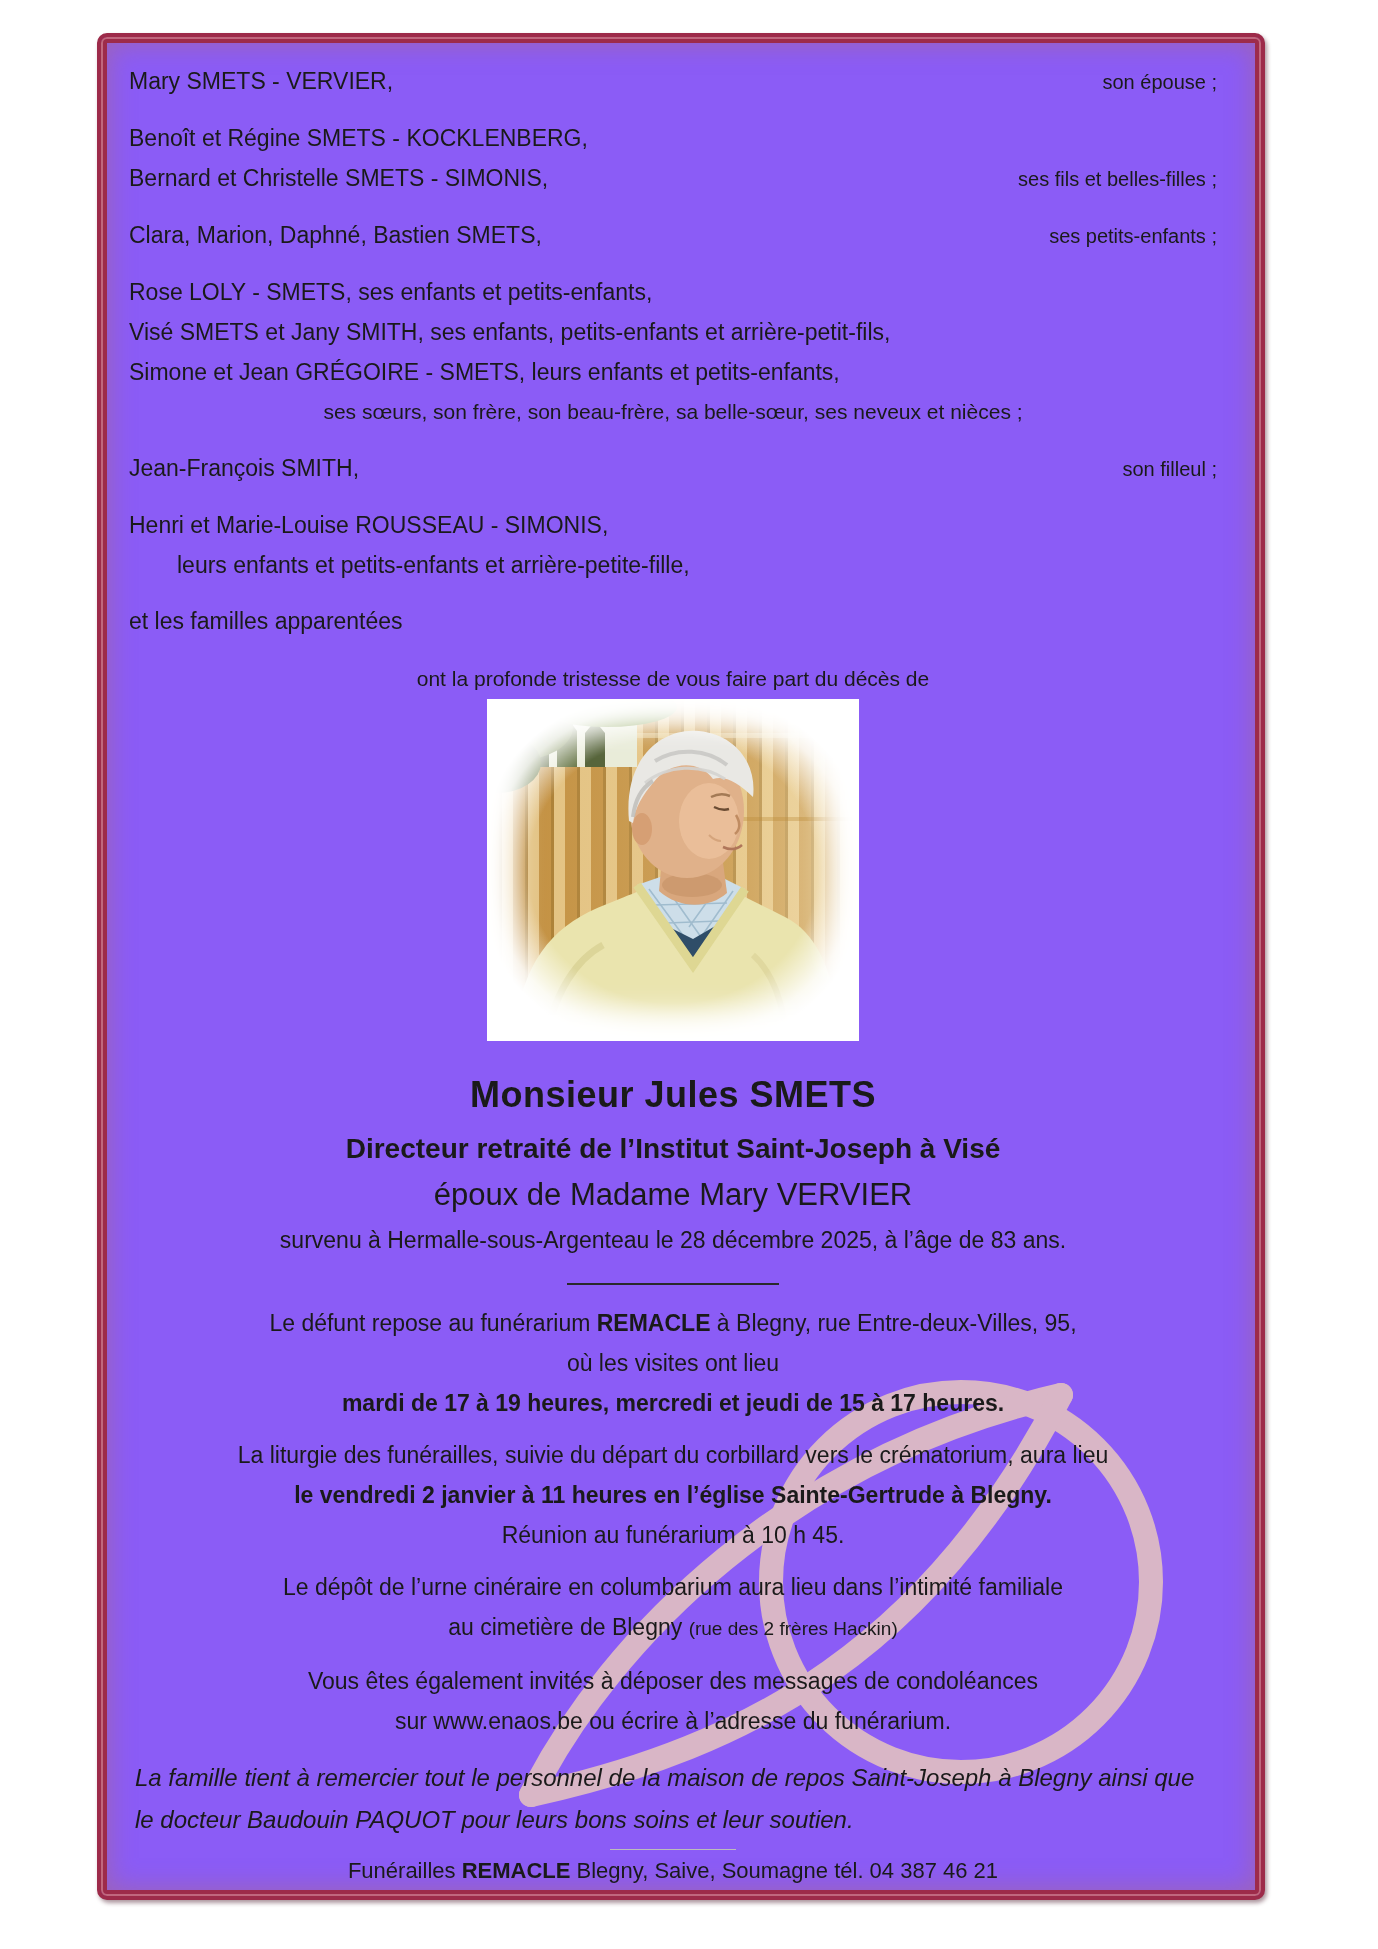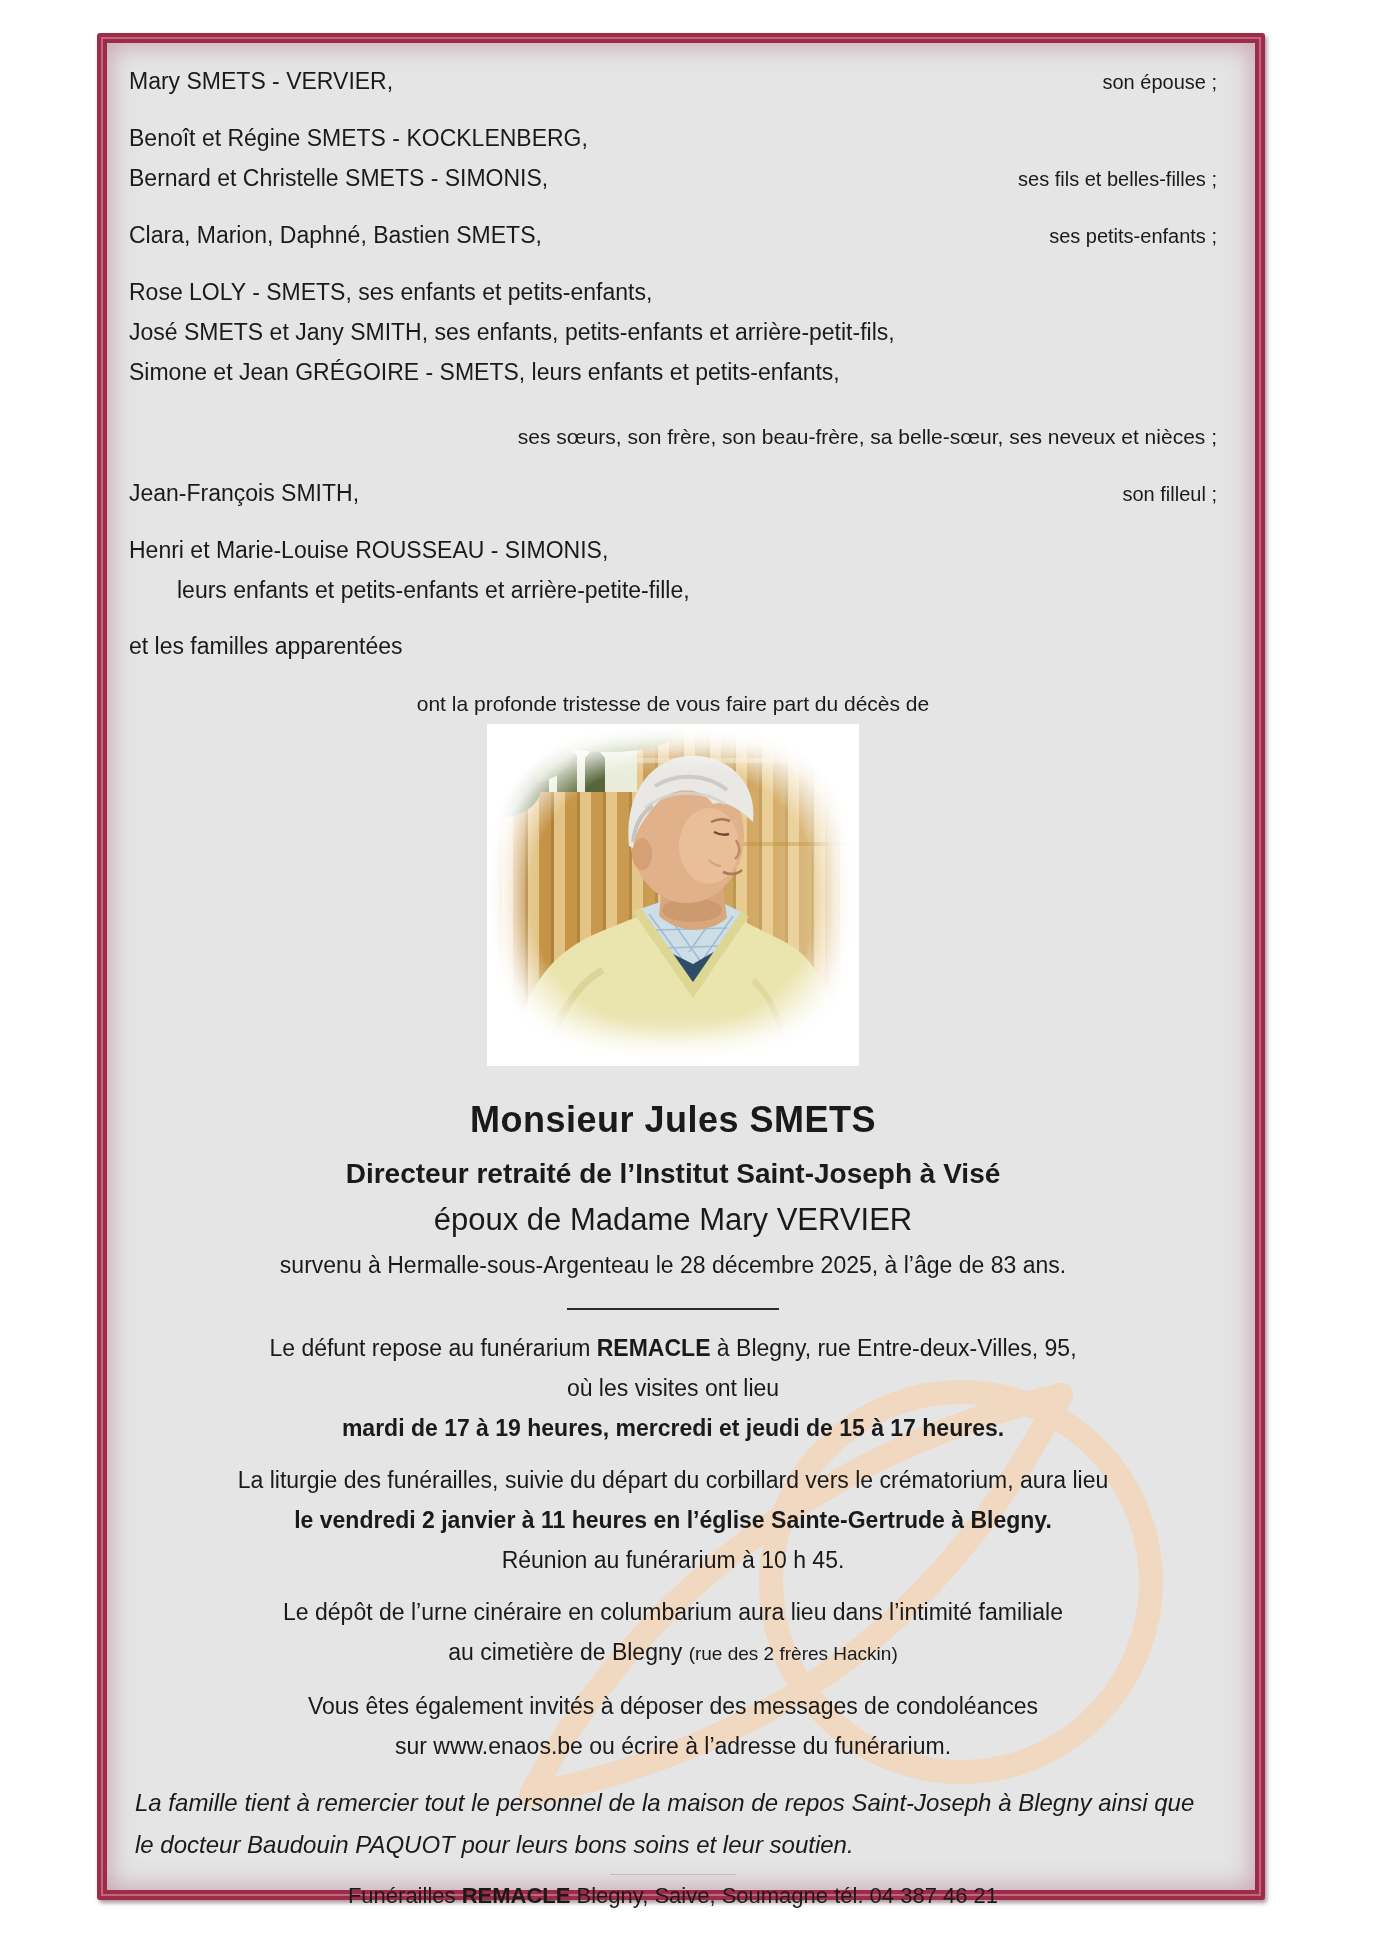--- a/index.html
+++ b/index.html
@@ -8,24 +8,24 @@
     background:#ffffff;
     font-family:"Liberation Sans", sans-serif;
     color:#1a1a1a;
     position:relative;
     overflow:hidden;
   }
   .frame{
     position:absolute;
     left:97px; top:33px;
     width:1168px; height:1867px;
-    background:#e5e5e5;
+    background:#8b5cf6;
     border:4px solid #9d2b4a;
     box-sizing:border-box;
-    border-radius:3px;
+    border-radius:10px;
     box-shadow:
       inset 0 0 0 2px #c0677e,
       inset 0 0 0 6px #9d2b4a,
       inset 0 0 24px 9px rgba(174,106,127,0.50),
       2px 3px 4px rgba(70,22,40,0.45);
   }
   .content{
     position:absolute;
     left:10px; top:10px; right:10px; bottom:10px;
     padding:14px 34px 0 18px;
@@ -41,21 +41,21 @@
     opacity:0.75;
     pointer-events:none;
   }
   
   .family{ font-size:23px; line-height:40px; }
   .row{ display:flex; justify-content:space-between; align-items:baseline; }
   .row .left{ white-space:nowrap; }
   .row .right{ font-size:20px; white-space:nowrap; }
   .row.gap{ margin-top:16px; }
   .row.indent .left{ padding-left:48px; }
-  .row.right-only{ justify-content:flex-end;margin-top:25px; }
+  .row.right-only{ justify-content:center; }
   .row.right-only .right{ font-size:21px; }
   
   .announce{ text-align:center; font-size:21px; margin-top:18px; line-height:40px; }
   .photo-wrap{
     position:relative;
     width:372px; height:342px;
     margin:0 auto;
   }
   .photo-wrap svg{ display:block; }
   .photo-feather{
@@ -125,21 +125,21 @@
       </div>
       <div class="row gap">
         <span class="left">Clara, Marion, Daphné, Bastien SMETS,</span>
         <span class="right">ses petits-enfants ;</span>
       </div>
       <div class="row gap">
         <span class="left">Rose LOLY - SMETS, ses enfants et petits-enfants,</span>
         <span class="right"></span>
       </div>
       <div class="row">
-        <span class="left">José SMETS et Jany SMITH, ses enfants, petits-enfants et arrière-petit-fils,</span>
+        <span class="left">Visé SMETS et Jany SMITH, ses enfants, petits-enfants et arrière-petit-fils,</span>
         <span class="right"></span>
       </div>
       <div class="row">
         <span class="left">Simone et Jean GRÉGOIRE - SMETS, leurs enfants et petits-enfants,</span>
         <span class="right"></span>
       </div>
       <div class="row right-only">
         <span class="right">ses sœurs, son frère, son beau-frère, sa belle-sœur, ses neveux et nièces ;</span>
       </div>
       <div class="row gap">

